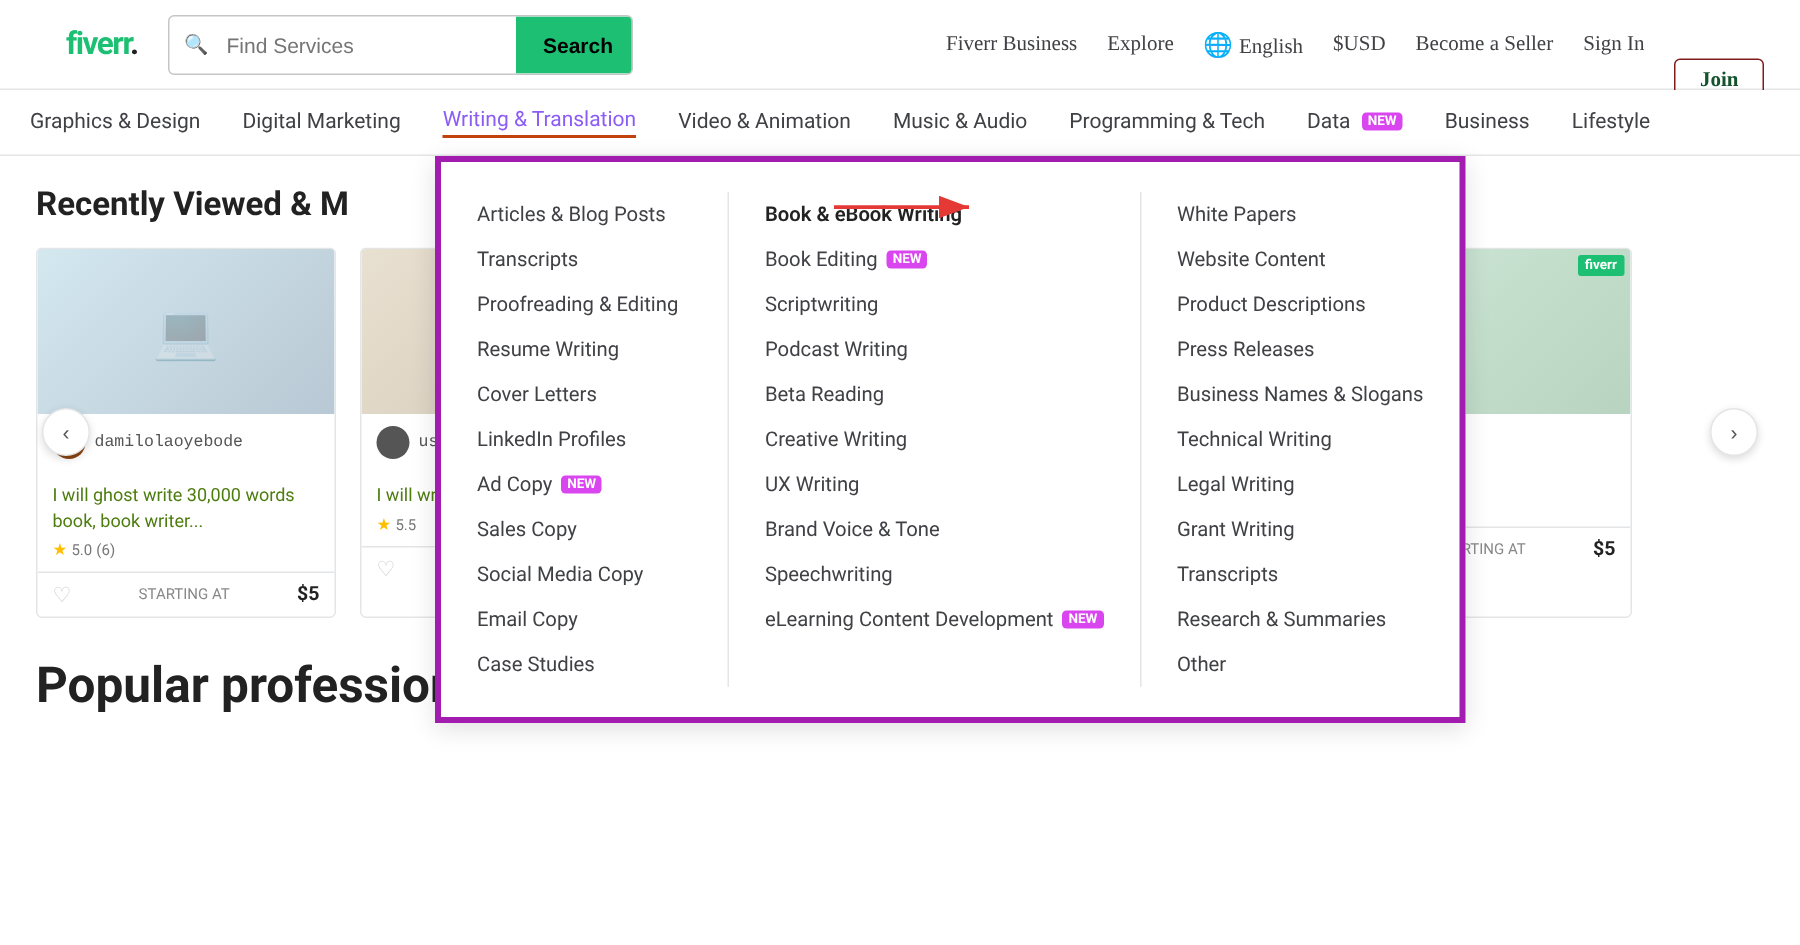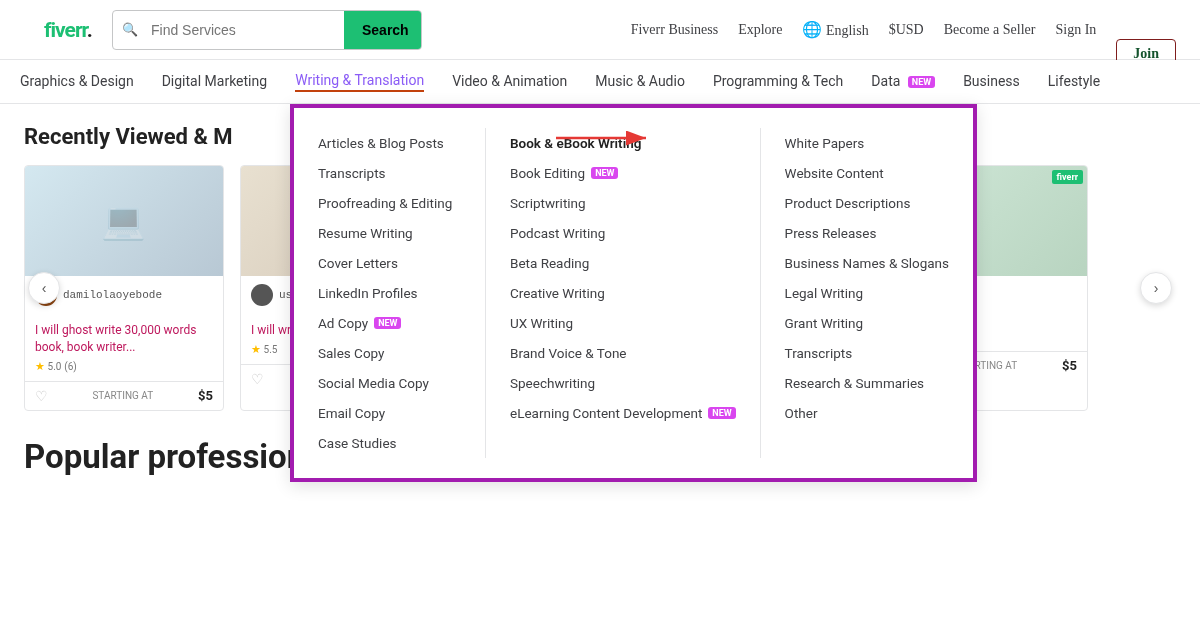--- a/index.html
+++ b/index.html
@@ -174,21 +174,21 @@
       font-family: Liberation Mono, monospace;
     }
     .avatar-circle {
       width: 22px;
       height: 22px;
       border-radius: 50%;
       background: #888;
       flex-shrink: 0;
     }
     .avatar-name { font-size: 11px; color: #555; }
-    .card-desc { font-size: 12px; color: #be185d; line-height: 1.4; margin-bottom: 4px; }
+    .card-desc { font-size: 12px; color: #4d7c0f; line-height: 1.4; margin-bottom: 4px; }
     .card-rating { font-size: 11px; color: #ffbe00; }
     .card-rating span { color: #777; font-size: 10px; }
     .card-footer {
       display: flex;
       align-items: center;
       justify-content: space-between;
       padding: 6px 10px;
       border-top: 1px solid #e4e5e7;
       font-size: 11px;
       color: #888;
@@ -332,20 +332,21 @@
         <span class="new-badge">NEW</span>
       </div>
     </div>
 
     <div class="dropdown-col">
       <div class="dropdown-item">White Papers</div>
       <div class="dropdown-item">Website Content</div>
       <div class="dropdown-item">Product Descriptions</div>
       <div class="dropdown-item">Press Releases</div>
       <div class="dropdown-item">Business Names &amp; Slogans</div>
+      <div class="dropdown-item">Technical Writing</div>
       <div class="dropdown-item">Legal Writing</div>
       <div class="dropdown-item">Grant Writing</div>
       <div class="dropdown-item">Transcripts</div>
       <div class="dropdown-item">Research &amp; Summaries</div>
       <div class="dropdown-item">Other</div>
     </div>
   </div>
 </nav>
 
 <div class="main-content">

